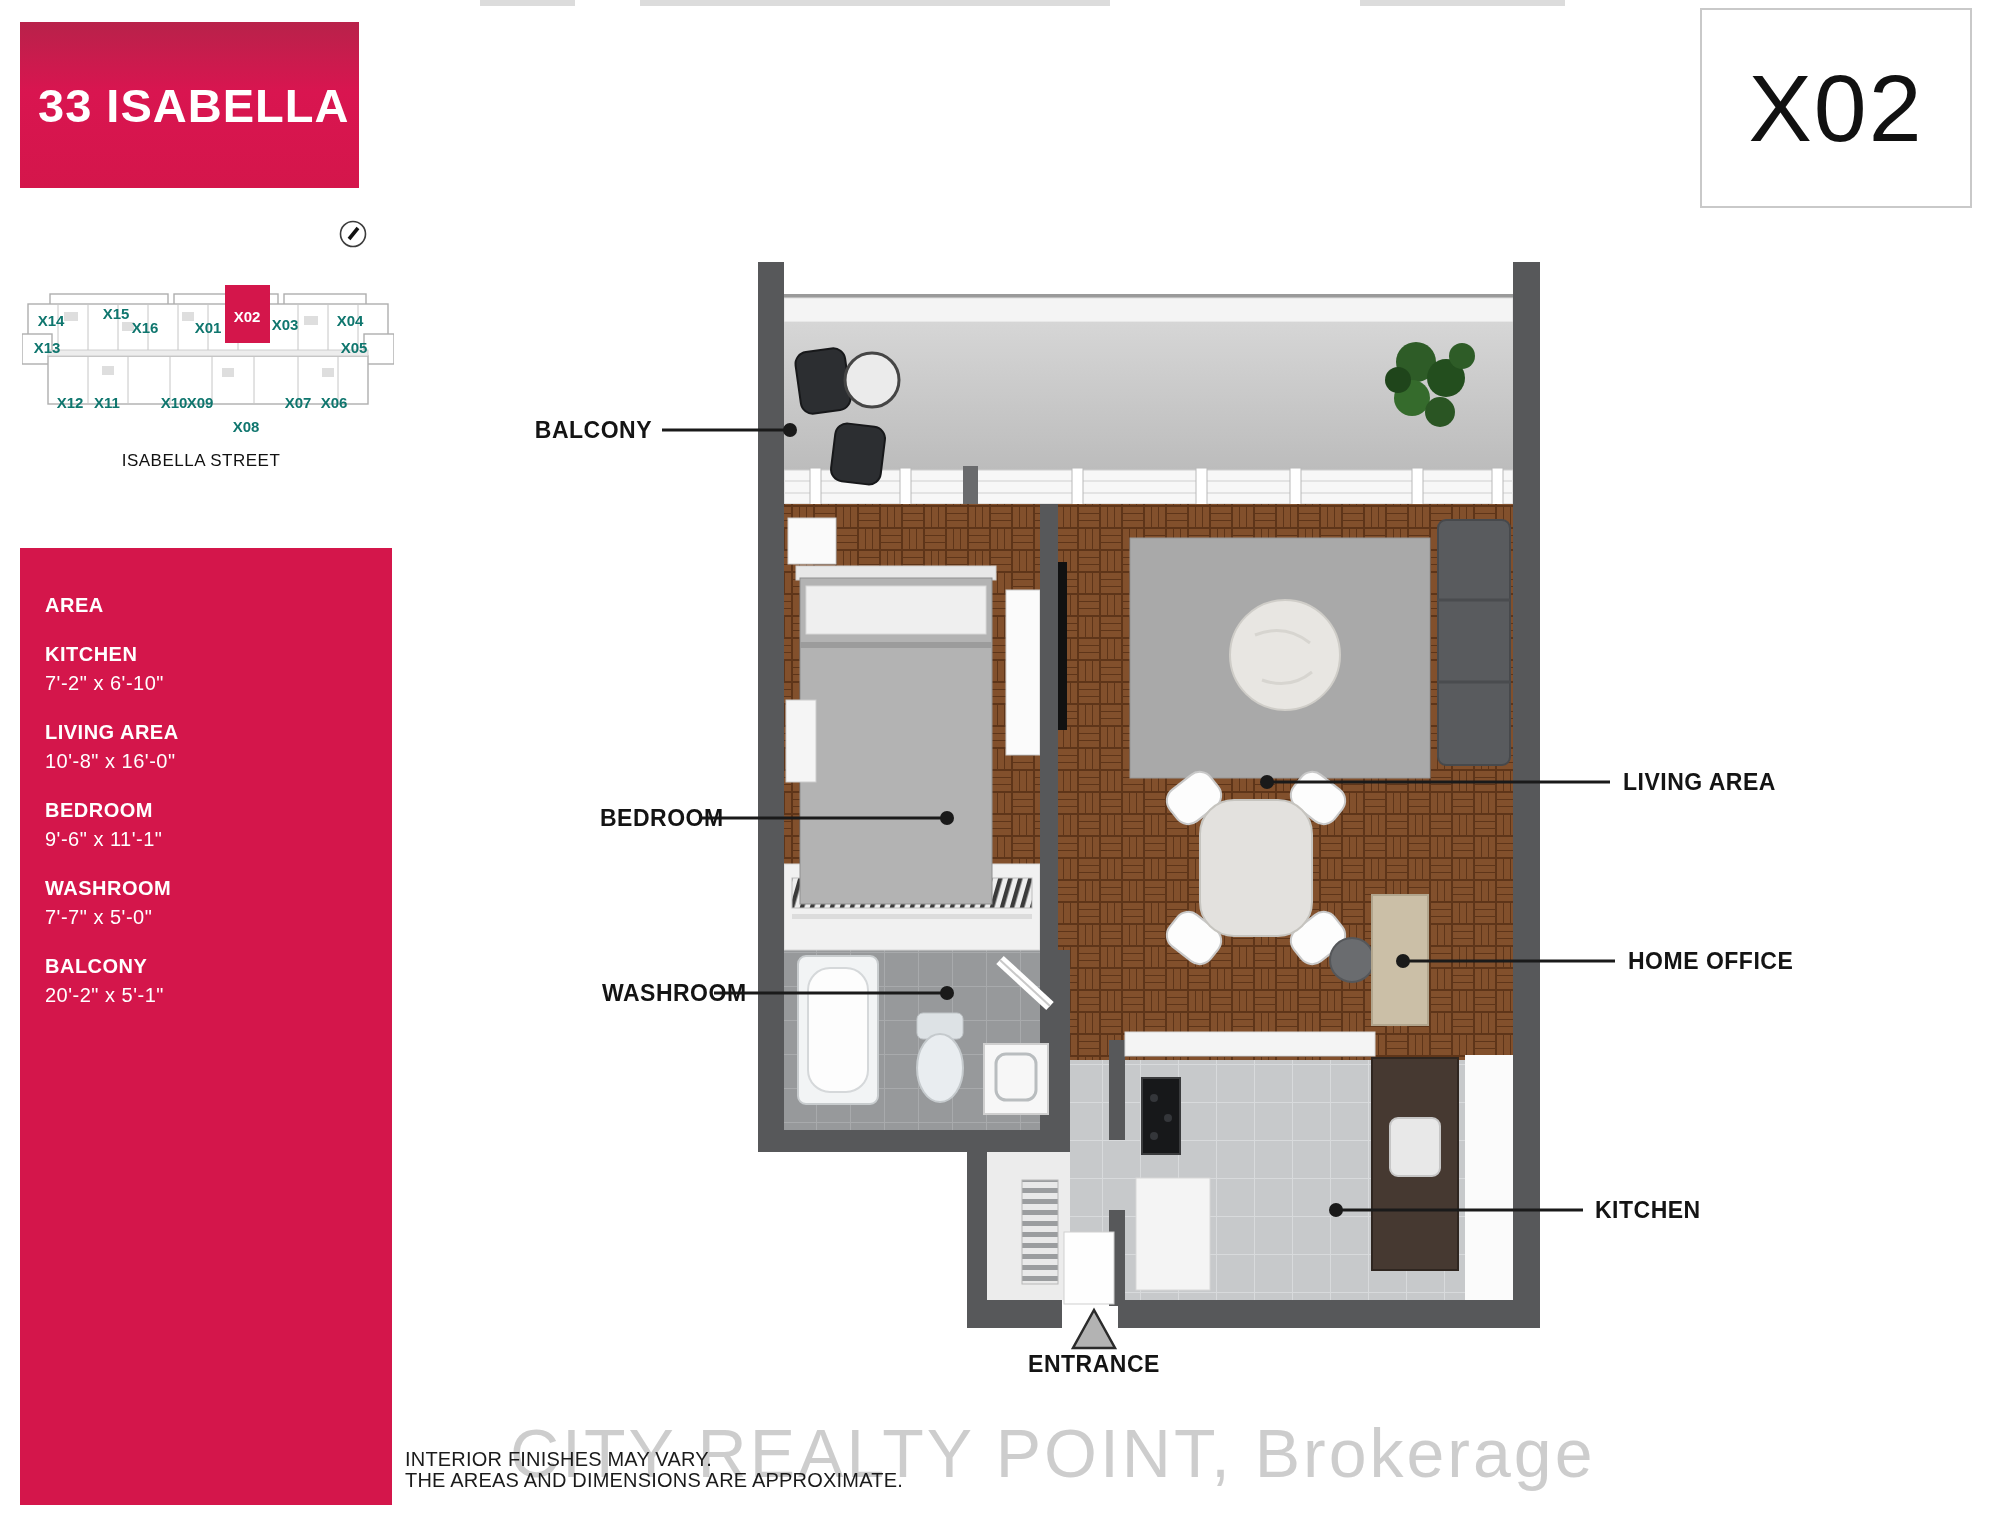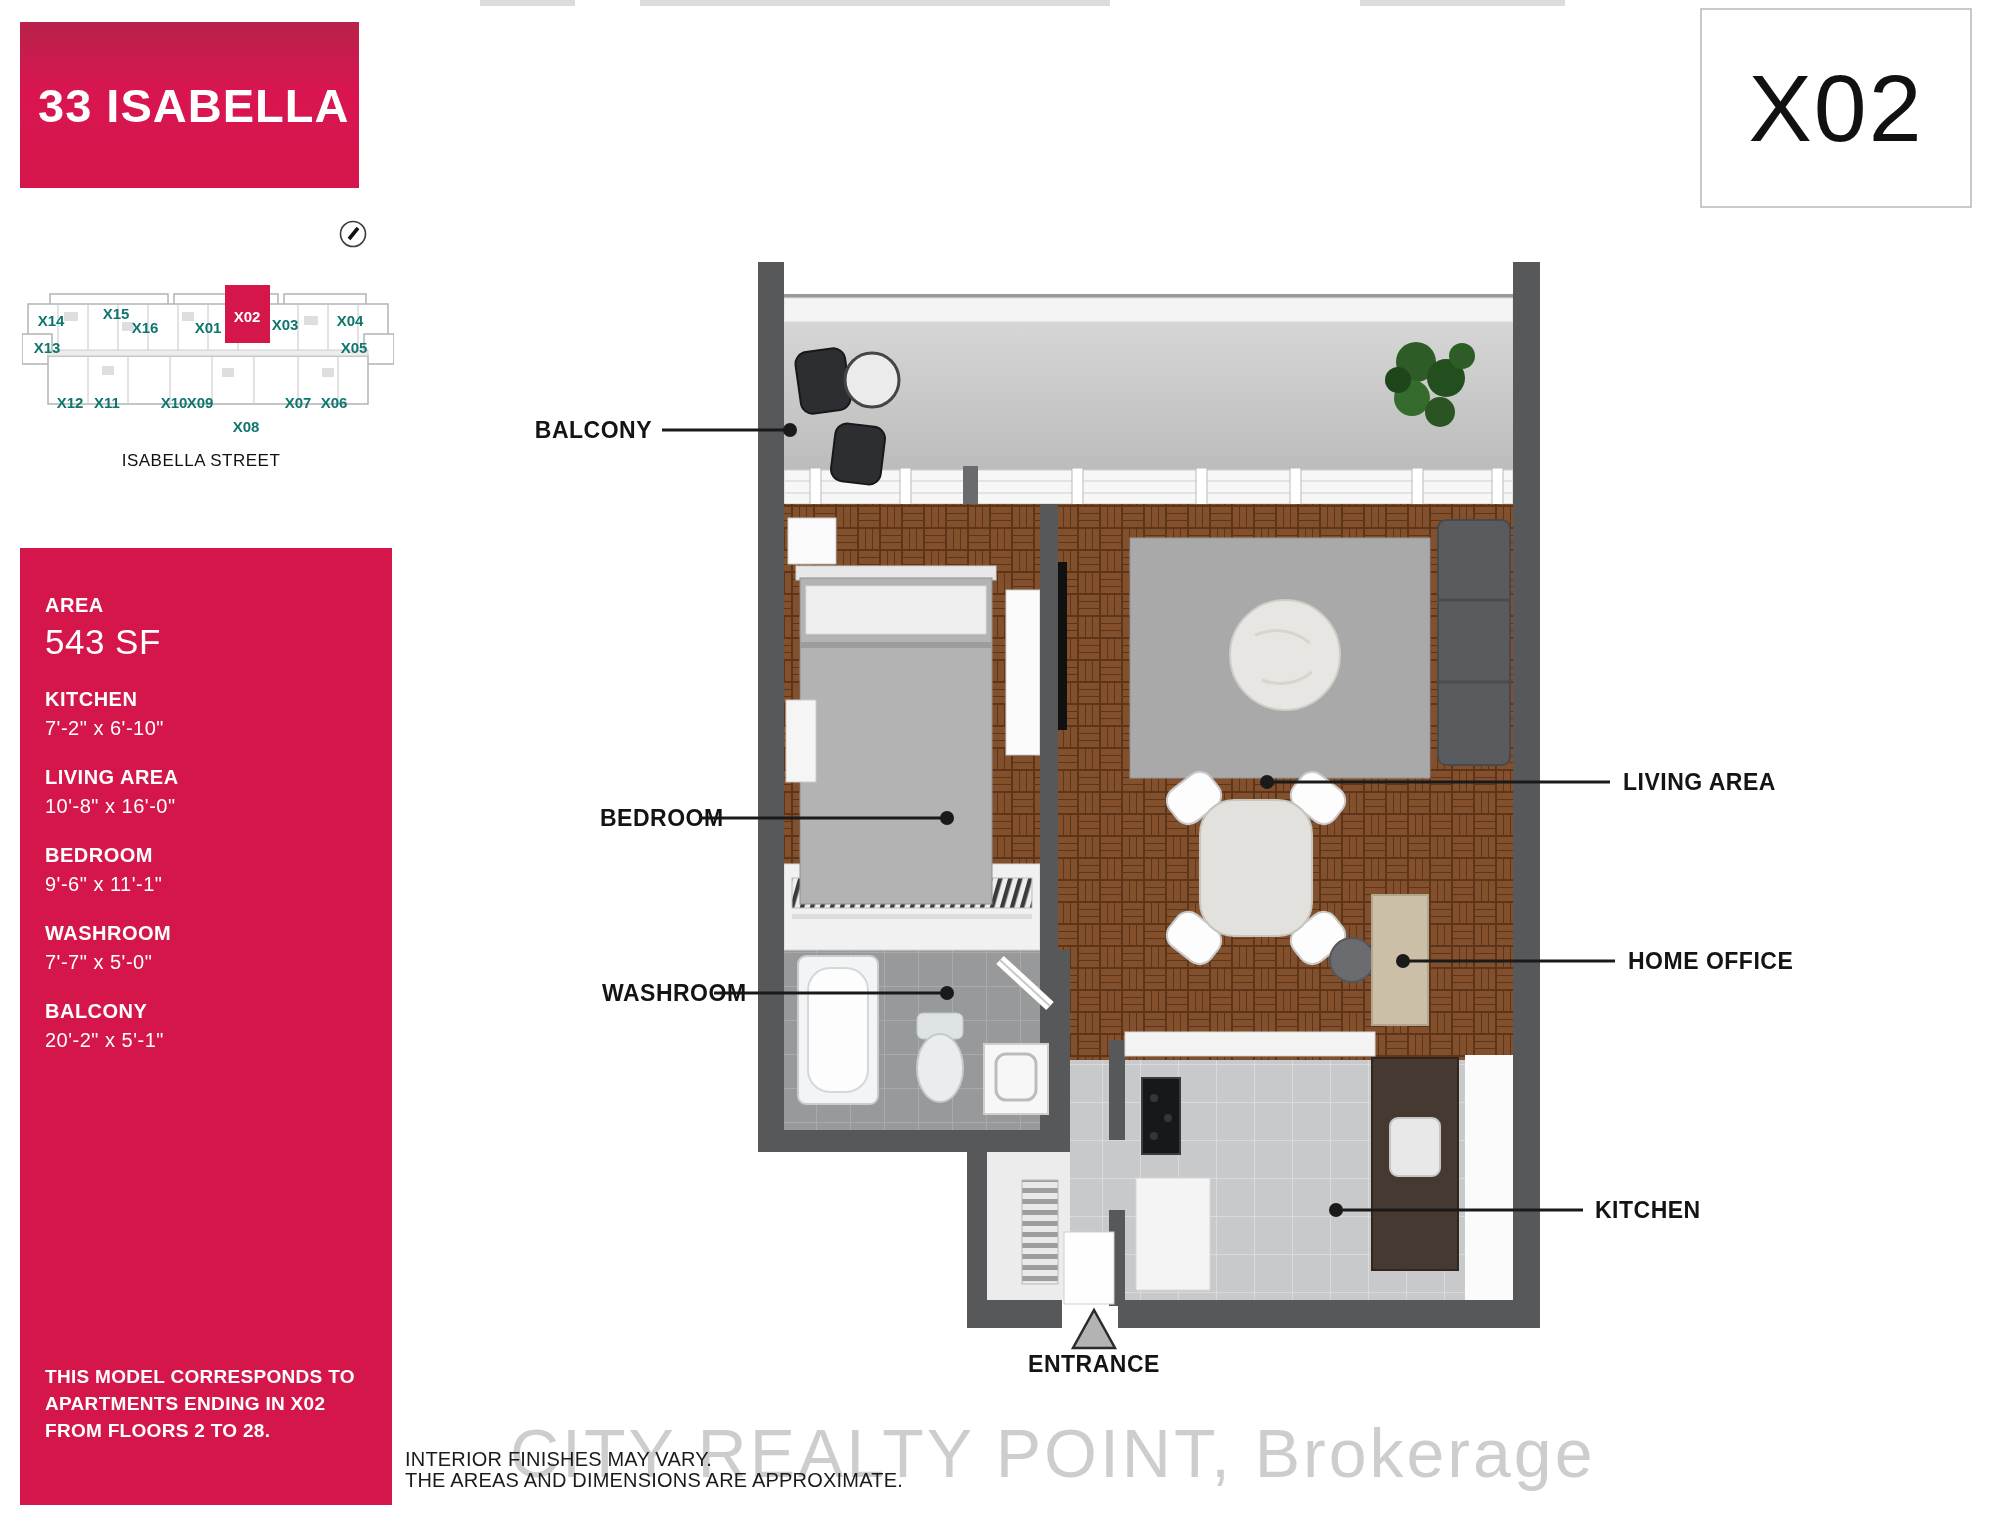--- a/index.html
+++ b/index.html
@@ -147,21 +147,20 @@
 <span class="kp-unit" style="left:166px;top:402px;margin-left:8px;">X10</span>
 <span class="kp-unit" style="left:200px;top:402px;">X09</span>
 <span class="kp-unit" style="left:246px;top:402px;margin-top:24px;">X08</span>
 <span class="kp-unit" style="left:298px;top:402px;">X07</span>
 <span class="kp-unit" style="left:334px;top:402px;text-align:right;">X06</span>
 <span class="kp-street">ISABELLA STREET</span>
 
 <div class="panel">
   <div class="panel-body">
     <div class="area-label">AREA</div>
-    <div class="area-value">543 SF</div>
     <div class="room">
       <div class="room-name">KITCHEN</div>
       <div class="room-dims">7'-2" x 6'-10"</div>
     </div>
     <div class="room">
       <div class="room-name">LIVING AREA</div>
       <div class="room-dims">10'-8" x 16'-0"</div>
     </div>
     <div class="room">
       <div class="room-name">BEDROOM</div>
@@ -169,21 +168,20 @@
     </div>
     <div class="room">
       <div class="room-name">WASHROOM</div>
       <div class="room-dims">7'-7" x 5'-0"</div>
     </div>
     <div class="room">
       <div class="room-name">BALCONY</div>
       <div class="room-dims">20'-2" x 5'-1"</div>
     </div>
   </div>
-  <div class="panel-note">THIS MODEL CORRESPONDS TO APARTMENTS ENDING IN X02 FROM FLOORS 2 TO 28.</div>
 </div>
 
 <div class="unit-badge">
   <span class="unit-badge-text">X02</span>
 </div>
 
 <svg class="plan-svg" viewBox="440 240 1360 1170">
   <defs>
     <linearGradient id="conc" x1="0" y1="0" x2="0" y2="1">
       <stop offset="0" stop-color="#d6d6d6"></stop>

